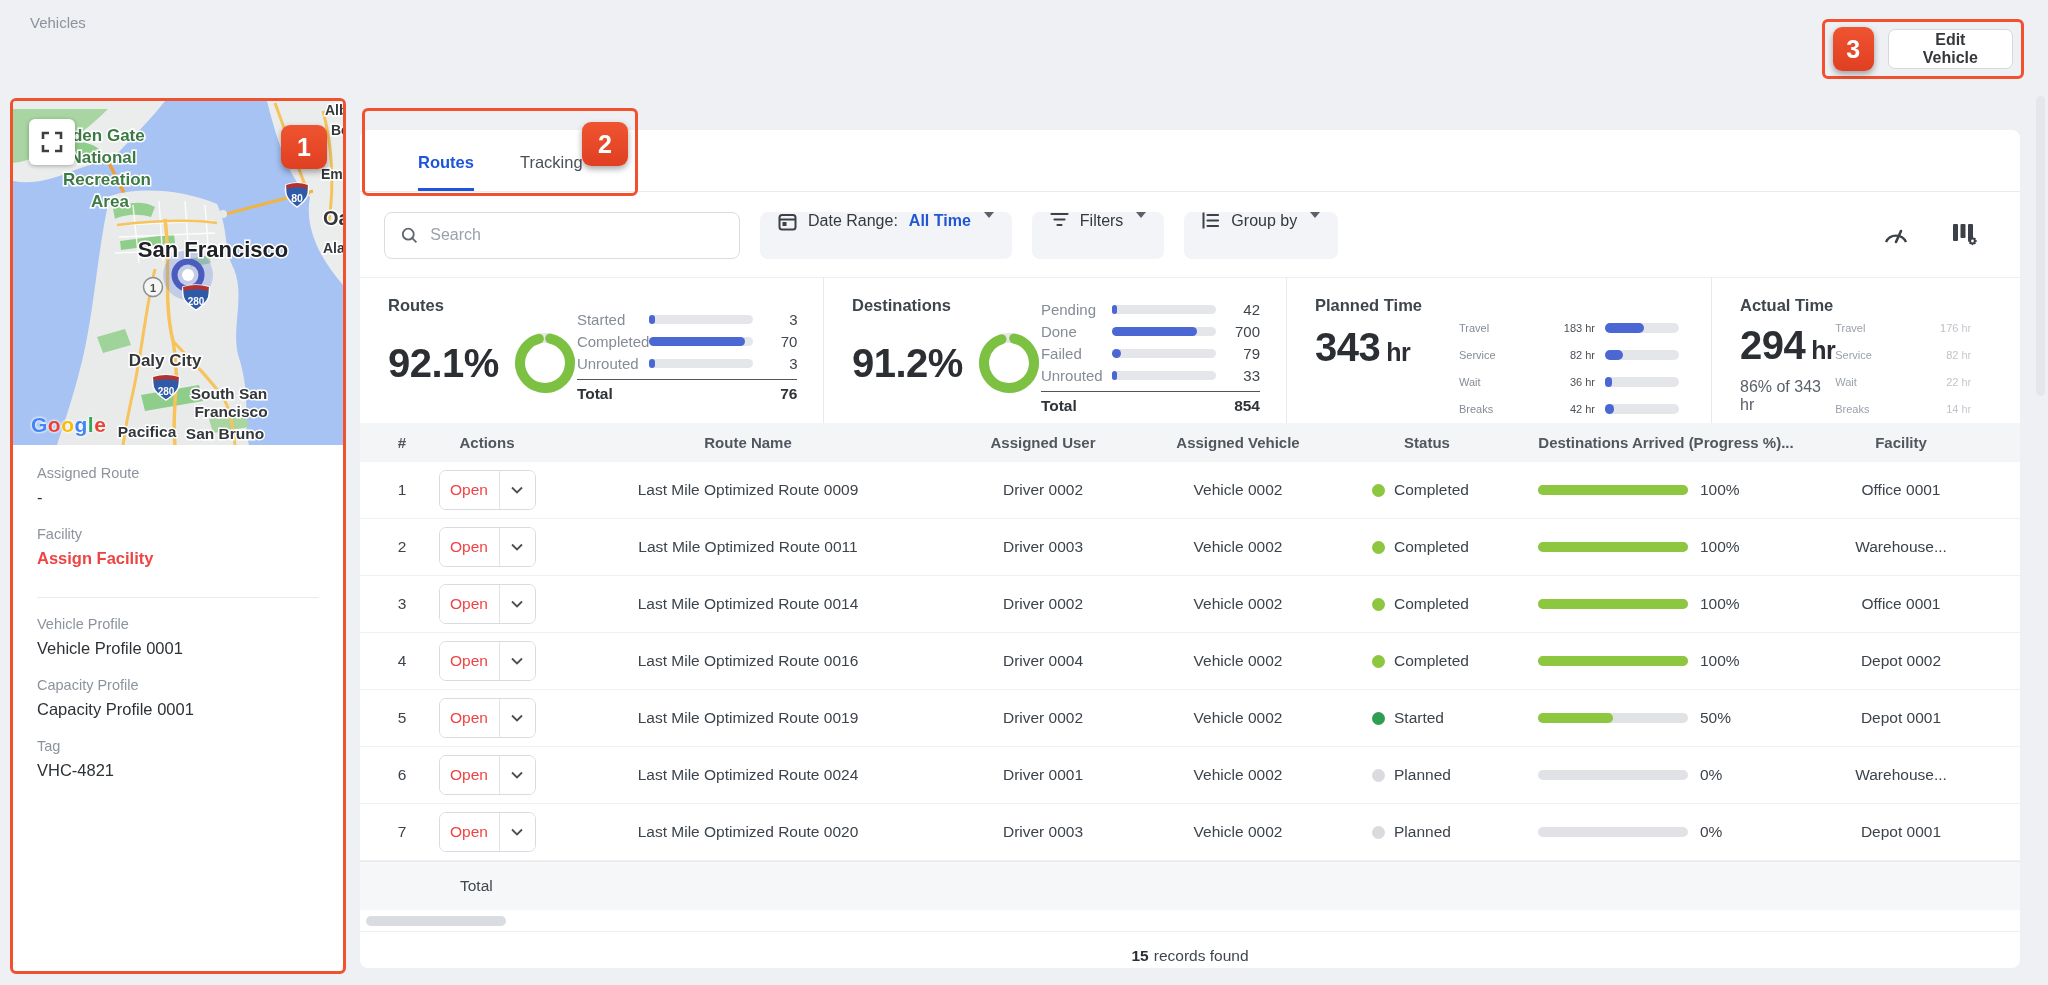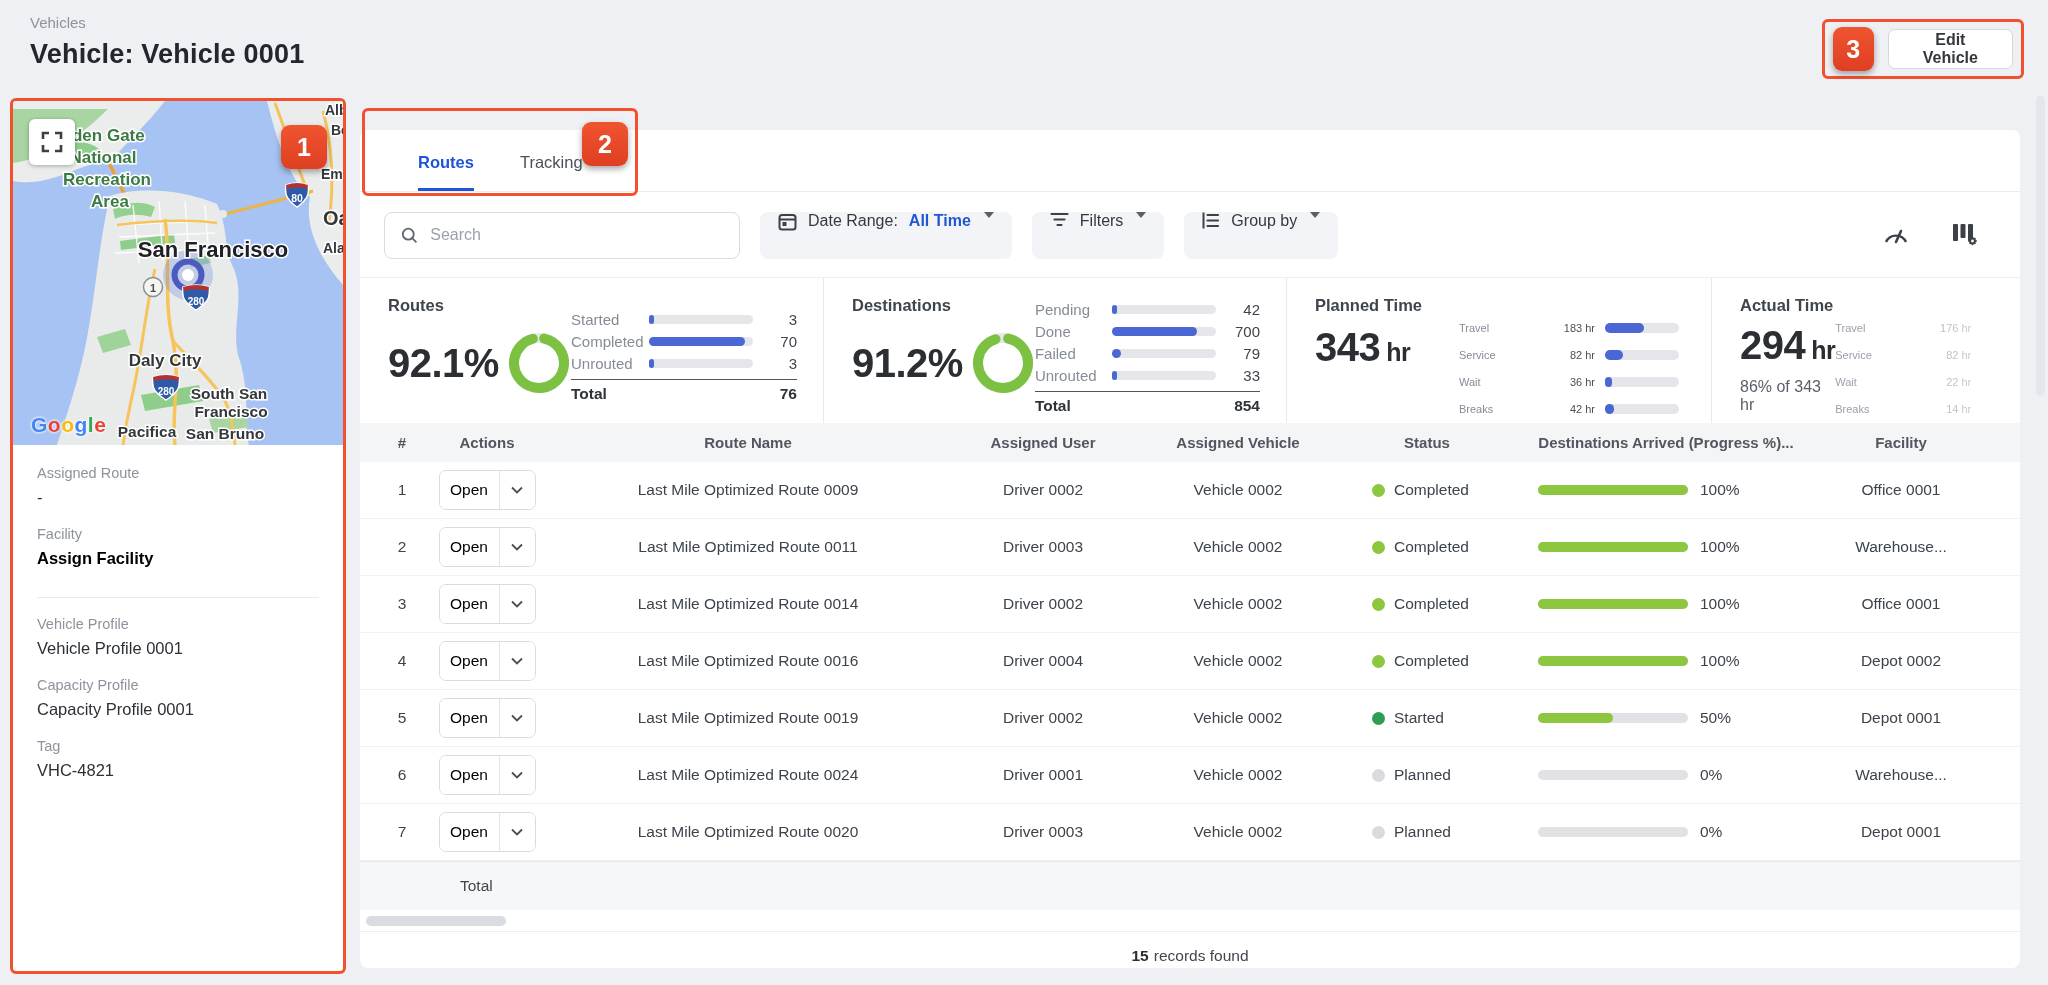--- a/index.html
+++ b/index.html
@@ -35,21 +35,21 @@
   svg text { font-family:"Liberation Sans","DejaVu Sans",sans-serif; }
   .maplabel { paint-order:stroke; stroke:#ffffff; stroke-width:3px; }
 
   
   .details { padding:20px 24px 0 24px; }
   .field-group { border-bottom:1px solid #e9ebee; padding-bottom:10px; margin-bottom:18px; }
   .field-group:last-child { border-bottom:none; }
   .field { margin-bottom:19px; }
   .flabel { font-size:14.5px; color:#8d939c; margin-bottom:7px; }
   .fvalue { font-size:16.5px; color:#2c3136; font-weight:500; }
-  .fvalue.link { color:#000000; font-weight:700; cursor:pointer; }
+  .fvalue.link { color:#ef4444; font-weight:700; cursor:pointer; }
 
   
   .main-panel { position:absolute; left:360px; top:130px; width:1660px; height:838px; background:#fff; border-radius:8px; }
 
   
   .tabs-row { position:relative; height:62px; border-bottom:1px solid #e9ebee; display:flex; align-items:flex-end; padding-left:58px; gap:46px; }
   .tab { font-size:16.5px; padding-bottom:16px; cursor:pointer; border-bottom:3px solid transparent; color:#4b5158; }
   .tab.active { color:#1d56d8; font-weight:600; border-bottom-color:#1d56d8; }
   .tabs-ann { left:2px; top:-22px; width:276px; height:88px; }
   .tabs-badge { position:absolute; left:222px; top:-8px; z-index:42; }
@@ -67,21 +67,21 @@
   .toolbar-icons { margin-left:auto; display:flex; gap:34px; padding-right:14px; }
   .icon-btn { background:none; border:none; cursor:pointer; padding:4px; }
 
   
   .stats-row { position:relative; display:grid; grid-template-columns:463px 463px 425px 309px; height:146px;
     border-top:1px solid #eceef1; margin-top:14px; }
   .stat-block { position:relative; padding:16px 20px 0 28px; display:flex; }
   .stat-block + .stat-block { border-left:1px solid #e7e9ed; }
   .stat-left { flex:1; }
   .stat-title { font-size:16.5px; font-weight:700; color:#3f454c; margin-top:2px; }
-  .stat-bigrow { display:flex; align-items:center; gap:8px; margin-top:16px; }
+  .stat-bigrow { display:flex; align-items:center; gap:14px; margin-top:16px; }
   .stat-big { font-size:40px; font-weight:600; color:#2b2f34; letter-spacing:-.5px; }
   .stat-big .unit { font-size:25px; font-weight:600; margin-left:6px; }
   .stat-sub { font-size:16px; color:#5a6069; margin-top:10px; }
   .legend { width:226px; margin:14px 6px 0 0; align-self:flex-start; }
   .legend.tall { margin-top:4px; }
   .legend-row { display:grid; grid-template-columns:1fr 104px 44px; align-items:center; height:22px; font-size:15px; }
   .legend-row .lab { color:#858c96; }
   .legend-row .val { text-align:right; color:#3f454c; }
   .bar-track { height:9px; background:#e4e6ea; border-radius:5px; position:relative; }
   .bar-fill { position:absolute; left:0; top:0; bottom:0; background:#4a67d3; border-radius:5px; }
@@ -98,21 +98,21 @@
   .cutval { color:#c7ccd3; font-size:15px; text-align:left; }
 
   
   .tgrid { display:grid; grid-template-columns:48px 122px 400px 190px 200px 178px 300px 170px; align-items:center; padding-left:18px; }
   .thead { background:#f4f5f7; height:39px; font-size:15px; font-weight:600; color:#51575f; }
   .th { text-align:center; }
   .trow { height:57px; border-bottom:1px solid #f0f1f4; font-size:15.5px; color:#3c434b; }
   .tc { text-align:center; }
   .open-wrap { display:flex; justify-content:center; }
   .open-btn { display:flex; height:40px; border:1px solid #d8dbdf; border-radius:7px; overflow:hidden; background:#fff; }
-  .open-main { width:59px; background:#fff; border:none; font-size:15.5px; color:#000000; font-family:inherit; cursor:pointer; }
+  .open-main { width:59px; background:#fff; border:none; font-size:15.5px; color:#ef4444; font-family:inherit; cursor:pointer; }
   .open-caret { width:36px; background:#fff; border:none; border-left:1px solid #e2e4e8; cursor:pointer;
     display:flex; align-items:center; justify-content:center; }
   .status-cell { display:flex; align-items:center; gap:9px; padding-left:34px; }
   .status-dot { width:13px; height:13px; border-radius:50%; }
   .dot-completed { background:#8dc63f; }
   .dot-started  { background:#2f9e53; }
   .dot-planned  { background:#d9dbde; }
   .prog-cell { display:flex; align-items:center; gap:12px; padding-left:22px; }
   .prog-track { width:150px; height:10px; background:#e0e2e5; border-radius:6px; position:relative; }
   .prog-fill { position:absolute; left:0; top:0; bottom:0; background:#8dc63f; border-radius:6px; }
@@ -124,21 +124,20 @@
   .panel-footer b { font-weight:700; margin-right:5px; color:#2b2f34; }
 
   
   .vscroll { position:absolute; right:3px; top:96px; width:9px; height:300px; background:#dcdfe4; border-radius:5px; opacity:.55; cursor:pointer; }
 </style>
 </head>
 <body>
 
 <div class="page-header">
   <div class="breadcrumb">Vehicles</div>
-  <div class="page-title">Vehicle: Vehicle 0001</div>
 </div>
 
 <div class="ann-box edit-box">
   <div class="ann-badge">3</div>
   <button class="btn-edit">Edit Vehicle</button>
 </div>
 
 <div class="left-card">
   <div class="map-wrap">
     <svg width="330" height="344" viewBox="0 0 330 344">

